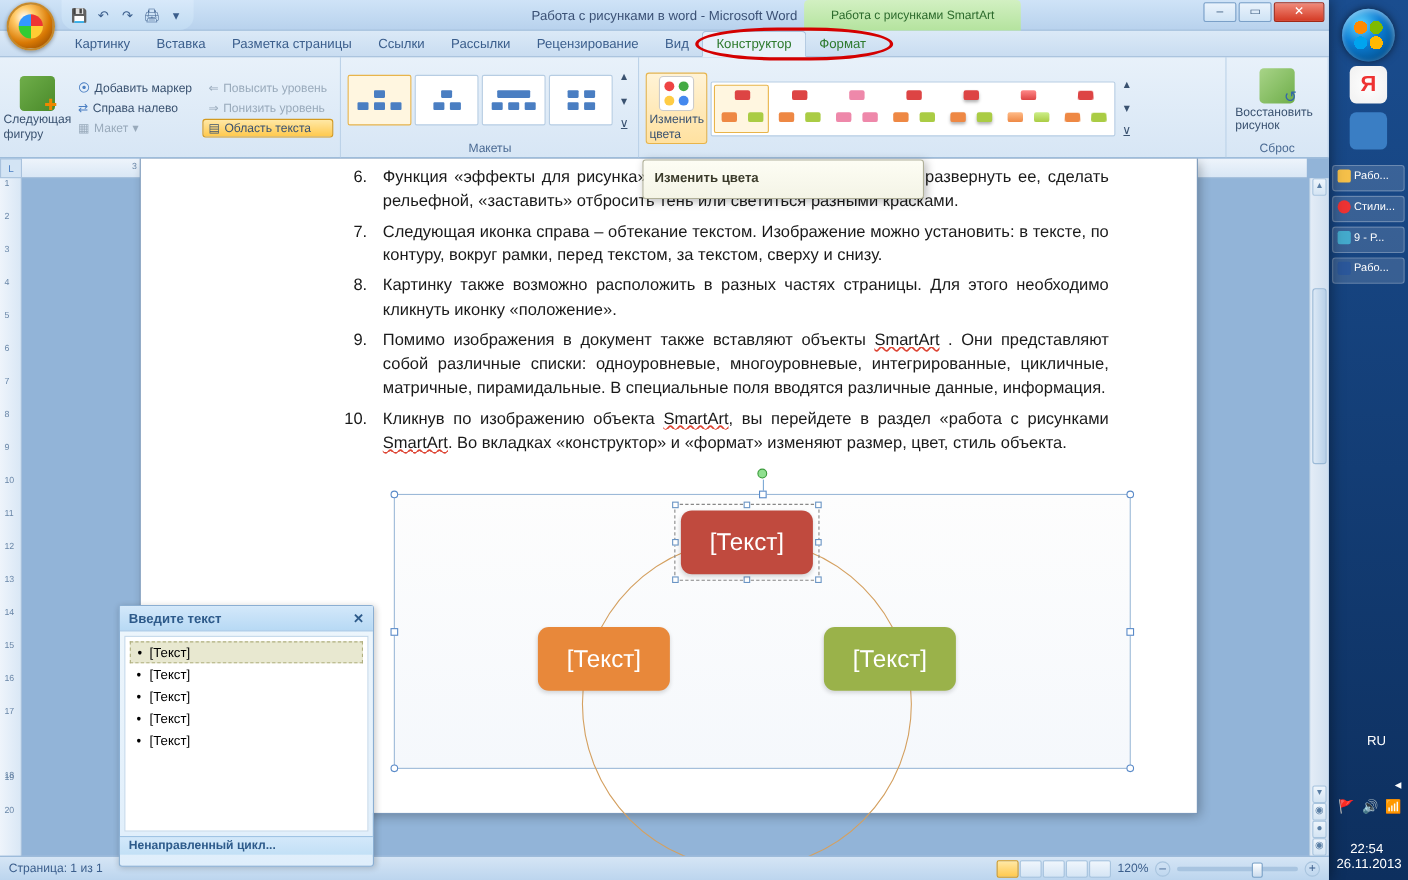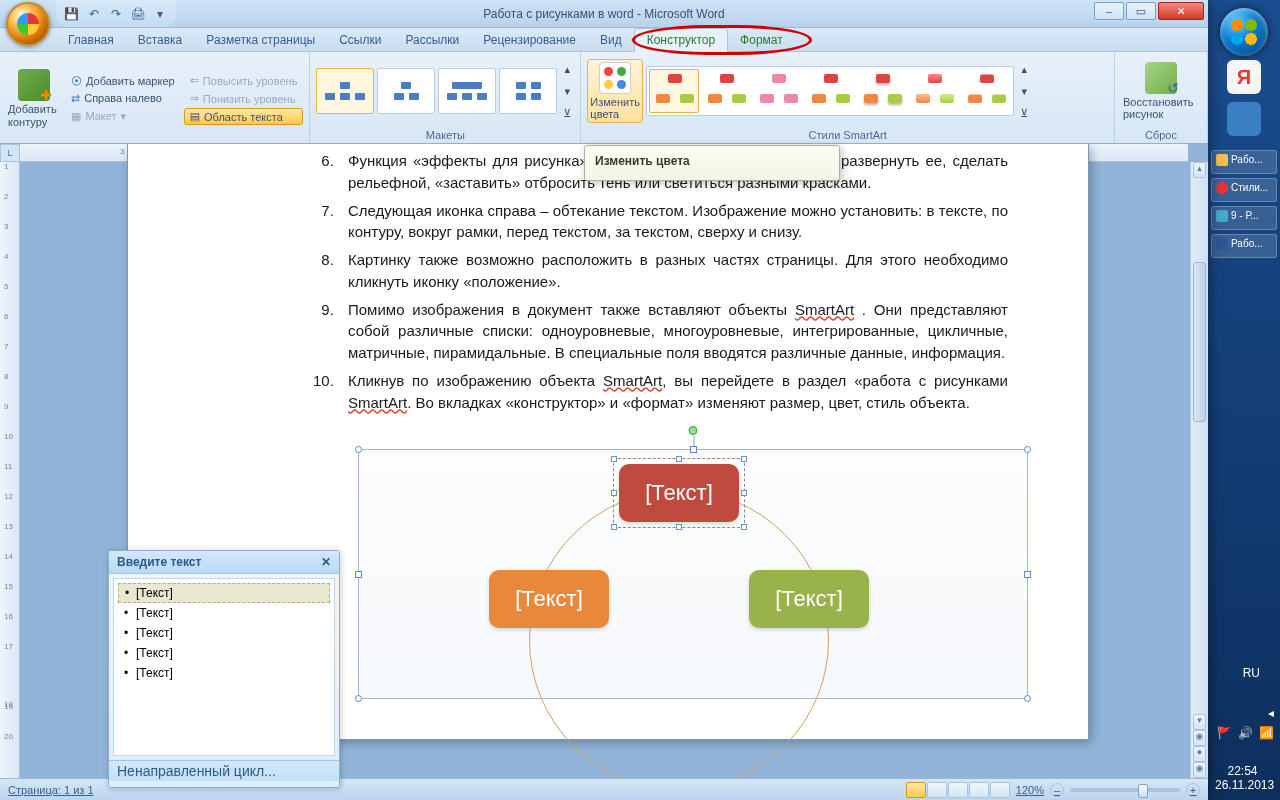--- a/index.html
+++ b/index.html
@@ -80,23 +80,23 @@
 .sa-sel-box{position:absolute;border:1px dashed #888;}
 .sa-sel-h{position:absolute;width:6px;height:6px;background:#fff;border:1px solid #6a94c4;}
 .sa-ring{position:absolute;border:1px solid;border-radius:50%;}
 
 .text-pane { position:absolute; left:108px; top:550px; width:232px; height:238px; background:linear-gradient(#eef6fc,#dfeefb); border:1px solid #8aaed2; border-radius:3px; box-shadow:1px 1px 6px rgba(0,0,0,.2); z-index:30; }
 .text-pane-header{background:linear-gradient(#d3e8fa,#b7d9f4);padding:4px 8px;font-size:12px;font-weight:bold;color:#2d5a8a;border-bottom:1px solid #a0c4e4;display:flex;justify-content:space-between;}
 .text-pane-body{background:#fff;margin:4px;border:1px solid #c3d7ea;height:178px;padding:4px;}
 .tp-item{font-size:12px;padding:3px 6px 3px 18px;position:relative;}
 .tp-item.sel{background:#e8e8d0;border:1px dashed #b0b080;padding:2px 5px 2px 17px;}
 .tp-item::before{content:'•';position:absolute;left:6px;}
-.text-pane-footer{padding:2px 8px;font-size:14px;color:#2d5a8a;font-weight:normal;border-top:1px solid #a0c4e4;background:linear-gradient(#d3e8fa,#c2e0f6);}
-
-.statusbar { height:22px; background:linear-gradient(#d5e5f5,#bcd5ee); border-top:1px solid #9ab9d8; display:flex; align-items:center; font-size:11px; color:#3b5e8c; padding:0 8px; justify-content:space-between;text-decoration:underline;}
+.text-pane-footer{padding:2px 8px;font-size:11px;color:#2d5a8a;font-weight:bold;border-top:1px solid #a0c4e4;background:linear-gradient(#d3e8fa,#c2e0f6);}
+
+.statusbar { height:22px; background:linear-gradient(#d5e5f5,#bcd5ee); border-top:1px solid #9ab9d8; display:flex; align-items:center; font-size:11px; color:#3b5e8c; padding:0 8px; justify-content:space-between;}
 .status-right{display:flex;align-items:center;gap:6px;}
 .zoom-slider{width:110px;height:4px;background:#a8c4e0;border-radius:2px;position:relative;}
 .zoom-slider::after{content:'';position:absolute;left:62%;top:-4px;width:8px;height:12px;background:linear-gradient(#fff,#cde);border:1px solid #7da3c8;border-radius:2px;}
 .view-btns{display:flex;gap:1px;}
 .view-btn{width:20px;height:16px;background:linear-gradient(#f0f6fc,#d5e5f4);border:1px solid #a8c4de;border-radius:2px;}
 .view-btn.active{background:linear-gradient(#ffe8a6,#ffc94d);border-color:#d49a1f;}
 
 .scrollbar-v{position:absolute;right:0;top:18px;bottom:0;width:18px;background:linear-gradient(90deg,#e4edf7,#d0dfef);border-left:1px solid #b1c9e0;}
 .scrollbar-v .thumb{position:absolute;left:2px;right:2px;top:100px;height:160px;background:linear-gradient(90deg,#dce9f6,#b8d0e8);border:1px solid #9ab9d6;border-radius:3px;}
 .sb-btn{position:absolute;left:2px;right:2px;height:16px;background:linear-gradient(#eef5fc,#d4e4f3);border:1px solid #a8c4de;border-radius:2px;font-size:9px;text-align:center;color:#5a7ea4;}
@@ -136,48 +136,49 @@
   <div class="titlebar">
     <div class="office-btn"></div>
     <div class="qat">
       <div class="qat-btn">💾</div>
       <div class="qat-btn">↶</div>
       <div class="qat-btn">↷</div>
       <div class="qat-btn">🖨</div>
       <div class="qat-btn">▾</div>
     </div>
     <div class="title-text">Работа с рисунками в word - Microsoft Word</div>
+    <div class="contextual-title">Работа с рисунками SmartArt</div>
     <div class="win-btns">
       <div class="win-btn">–</div>
       <div class="win-btn">▭</div>
       <div class="win-btn close">✕</div>
     </div>
   </div>
 
   <div class="tabs">
-    <div class="tab">Главная</div>
+    <div class="tab">Картинку</div>
     <div class="tab">Вставка</div>
     <div class="tab">Разметка страницы</div>
     <div class="tab">Ссылки</div>
     <div class="tab">Рассылки</div>
     <div class="tab">Рецензирование</div>
     <div class="tab">Вид</div>
     <div class="tab ctx active">Конструктор</div>
     <div class="tab ctx">Формат</div>
     <div class="ctx-highlight" style="left:632px;top:-3px"></div>
   </div>
 
   <div class="ribbon">
     <div class="ribbon-group">
       <div class="ribbon-group-body">
         <div class="big-btn">
           <div class="big-icon" style="background:linear-gradient(135deg,#6fae4a,#4a8a2a);position:relative">
               <span style="position:absolute;right:-2px;bottom:-2px;color:#e80;font-size:14px">✚</span>
             </div>
-          <span style="line-height:1.1">Добавить контуру</span>
+          <span style="line-height:1.1">Следующая фигуру</span>
         </div>
         <div class="small-row">
           <div class="small-btn">
               <span style="color:#4a7ec2">⦿</span>
               <span>Добавить маркер</span>
             </div>
           <div class="small-btn">
               <span style="color:#4a7ec2">⇄</span>
               <span>Справа налево</span>
             </div>
@@ -291,21 +292,20 @@
               <div class="st-node" style="left:6px;top:24px;background:#e84;transform:perspective(40px) rotateX(20deg)"></div>
               <div class="st-node" style="left:30px;top:24px;background:#ac4;transform:perspective(40px) rotateX(20deg)"></div>
             </div>
         </div>
         <div style="width:14px;display:flex;flex-direction:column;gap:1px">
           <div class="small-btn" style="padding:4px 2px;justify-content:center">▴</div>
           <div class="small-btn" style="padding:4px 2px;justify-content:center">▾</div>
           <div class="small-btn" style="padding:4px 2px;justify-content:center">⊻</div>
         </div>
       </div>
-      <div class="ribbon-group-label">Стили SmartArt</div>
     </div>
 
     <div class="ribbon-group">
       <div class="ribbon-group-body">
         <div class="big-btn" style="width:80px">
           <div class="big-icon" style="background:linear-gradient(135deg,#a8d488,#6fae4a);position:relative">
               <span style="position:absolute;right:-2px;bottom:-2px;color:#36a;font-size:14px">↺</span>
             </div>
           <span style="line-height:1.1">Восстановить рисунок</span>
         </div>

